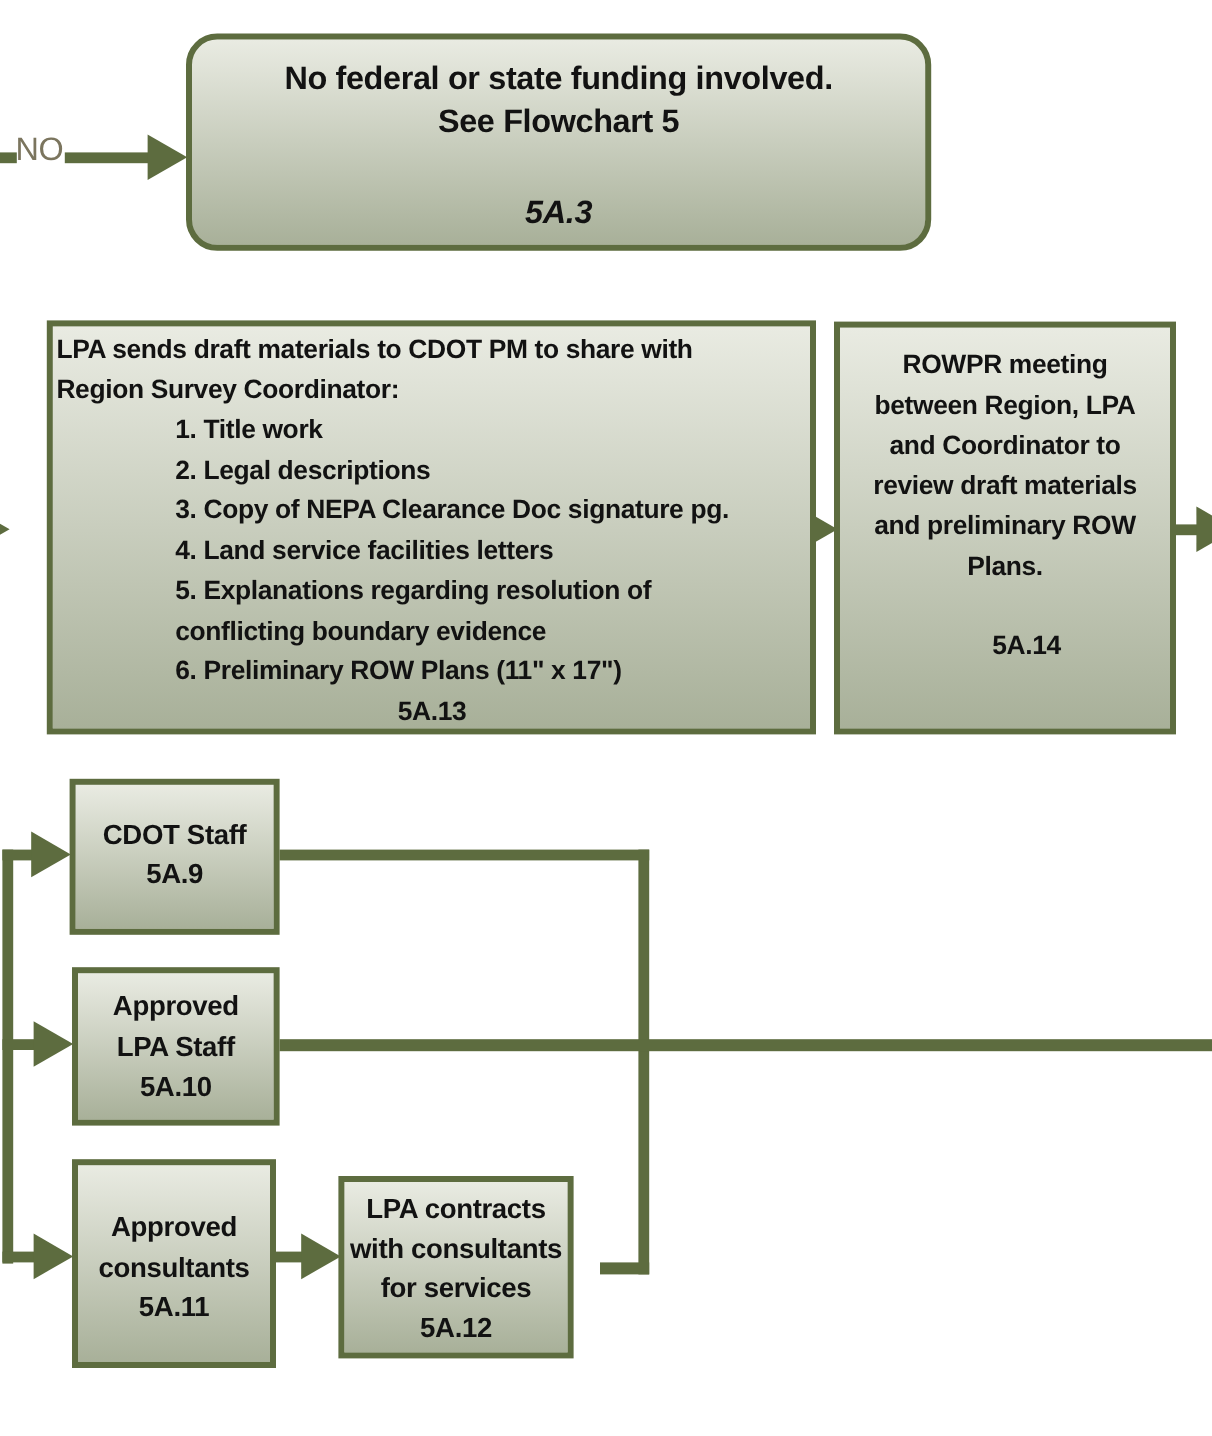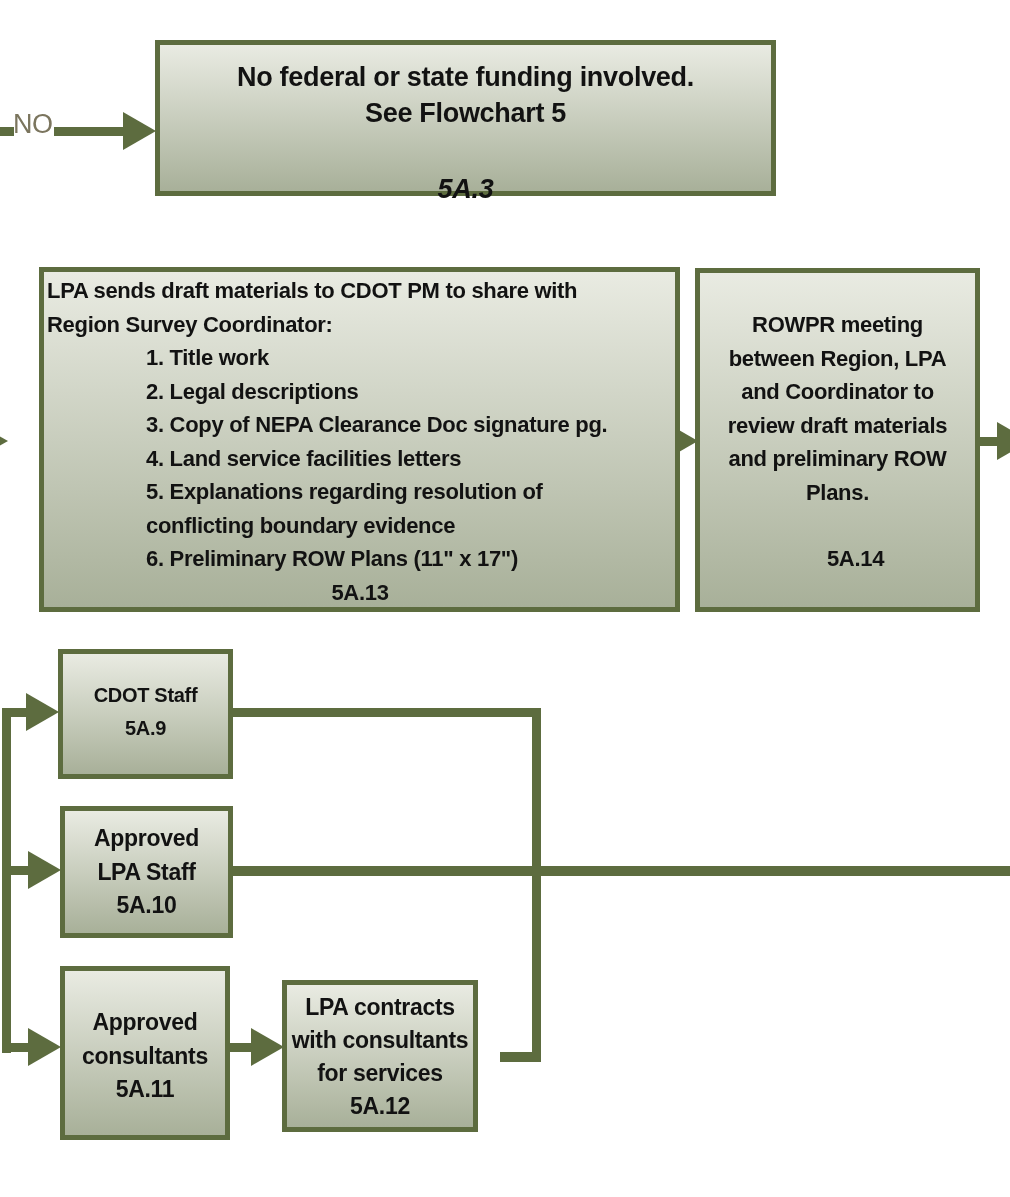--- a/index.html
+++ b/index.html
@@ -16,30 +16,30 @@
   }
   .box{
     position:absolute;box-sizing:border-box;
     border:5px solid var(--line);
     background:linear-gradient(to bottom,var(--grad-top),var(--grad-bot));
     font-weight:bold;letter-spacing:-0.3px;
   }
   .ln{white-space:nowrap;}
   .center{text-align:center;}
   
-  .b-5a3{left:155px;top:40px;width:621px;height:156px;font-size:27px;line-height:36px;padding-top:14px;}
+  .b-5a3{left:155px;top:28px;width:621px;height:181px;font-size:27px;line-height:36px;padding-top:14px;border-radius:26px;}
   .b-5a3 .code{margin-top:40px;font-style:italic;}
   
   .b-5a13{left:8px;top:267px;width:641px;height:345px;font-size:22px;line-height:33.5px;padding:2px 2px 0 3px;margin-left:31px;}
   .b-5a13 .item{padding-left:99px;}
   
-  .b-5a14{left:695px;top:268px;width:285px;height:344px;font-size:22px;line-height:33.5px;padding-top:35px;}
+  .b-5a14{left:695px;top:268px;width:285px;height:344px;font-size:22px;line-height:33.5px;padding-top:14px;}
   .b-5a14 .code{margin-top:33px;margin-left:36px;}
   
-  .b-5a9{left:58px;top:649px;width:175px;height:130px;font-size:20px;line-height:33px;padding-top:25px;}
+  .b-5a9{left:58px;top:649px;width:175px;height:130px;font-size:23px;line-height:33px;padding-top:25px;}
   .b-5a10{left:60px;top:806px;width:173px;height:132px;font-size:23px;line-height:33.5px;padding-top:11px;}
   .b-5a11{left:60px;top:966px;width:170px;height:174px;font-size:23px;line-height:33.5px;padding-top:35px;}
   .b-5a12{left:282px;top:980px;width:196px;height:152px;font-size:23px;line-height:33px;padding-top:6px;}
   
   .seg{position:absolute;background:var(--line);}
   .ah{position:absolute;width:0;height:0;border-top:19px solid transparent;border-bottom:19px solid transparent;border-left:33px solid var(--line);}
   .no-label{
     position:absolute;left:13px;top:109px;font-size:27px;font-weight:normal;
     color:var(--no);letter-spacing:-0.5px;
   }

